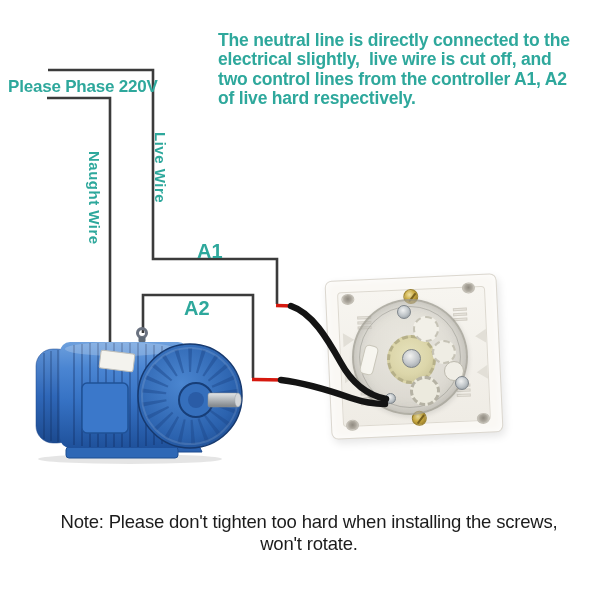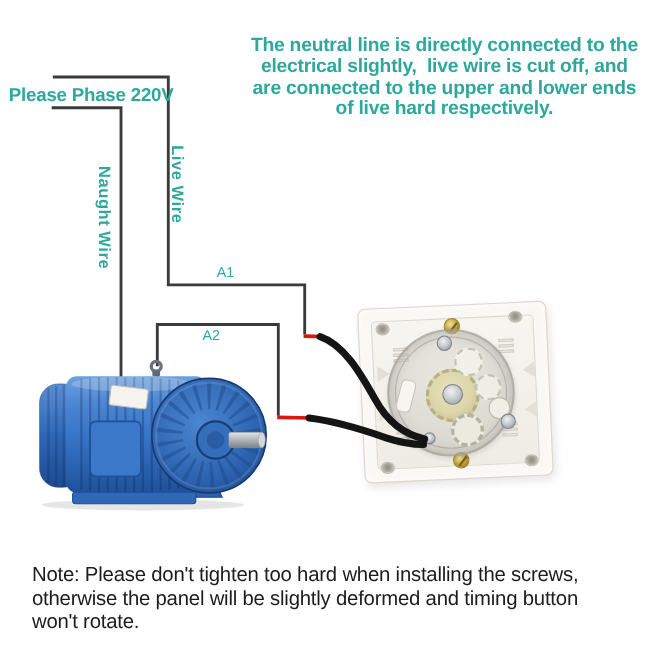--- a/index.html
+++ b/index.html
@@ -24,46 +24,46 @@
     font-family:"Liberation Sans", sans-serif;
   }
   
   .description{
     position:absolute; left:218px; top:31px; width:372px;
     color:var(--accent-teal);
     font-size:17.5px; line-height:19.4px; font-weight:600;
     letter-spacing:-0.2px;
     z-index:6;
   }
-  .desc-line{white-space:pre;text-align:center;}
+  .desc-line{white-space:pre;}
   .supply-label{
     position:absolute; left:8px; top:77px;
     color:var(--accent-teal); font-size:17px; font-weight:600;
     letter-spacing:-0.2px; z-index:6;
   }
   .vertical-label{
     position:absolute;
     writing-mode:vertical-rl; text-orientation:mixed;
     color:var(--accent-teal); font-size:15px; font-weight:600;
     letter-spacing:0.5px; z-index:6;
   }
   .naught-label{left:86px; top:151px;}
   .live-label{left:152px; top:132px;}
   .terminal-label{
     position:absolute; color:var(--accent-teal);
-    font-size:13px; font-weight:400; z-index:6;
+    font-size:20px; font-weight:700; z-index:6;
   }
   .a1-label{left:197px; top:240px;}
   .a2-label{left:184px; top:297px;}
   .note{
     position:absolute; left:29px; top:511px; width:560px;
     color:var(--note-color); font-size:18.5px; line-height:21.6px;
     font-weight:500; letter-spacing:-0.2px; z-index:6;
   }
-  .note-line{white-space:pre;}
+  .note-line{white-space:pre;text-align:center;}
 
   
   #wires{position:absolute; left:0; top:0; z-index:3;}
   .thin-wire{stroke:var(--wire-dark); stroke-width:2.6; fill:none; stroke-linejoin:miter;}
   .red-wire{stroke:var(--wire-red); stroke-width:3.4; fill:none;}
   .cable{stroke:var(--cable-black); stroke-width:6.5; fill:none; stroke-linecap:round;}
 
   
   .panel{
     position:absolute; left:328px; top:277px; width:172px; height:159px;
@@ -300,27 +300,26 @@
   </g>
   <g>
     <circle cx="112" cy="8" r="4.5" fill="none" stroke="#6a7280" stroke-width="3"></circle>
     <rect x="108.5" y="12" width="7" height="5" rx="1" fill="#5d6875"></rect>
   </g>
 </svg>
 
 <div class="description">
   <div class="desc-line">The neutral line is directly connected to the</div>
   <div class="desc-line">electrical slightly,  live wire is cut off, and</div>
-  <div class="desc-line">are connected to the upper and lower ends</div>
+  <div class="desc-line">two control lines from the controller A1, A2</div>
   <div class="desc-line">of live hard respectively.</div>
 </div>
 
 <div class="supply-label">Please Phase 220V</div>
 <div class="vertical-label naught-label">Naught Wire</div>
 <div class="vertical-label live-label">Live Wire</div>
 <div class="terminal-label a1-label">A1</div>
 <div class="terminal-label a2-label">A2</div>
 
 <div class="note">
   <div class="note-line">Note: Please don't tighten too hard when installing the screws,</div>
-  <div class="note-line">otherwise the panel will be slightly deformed and timing button</div>
   <div class="note-line">won't rotate.</div>
 </div>
 
 </body></html>

